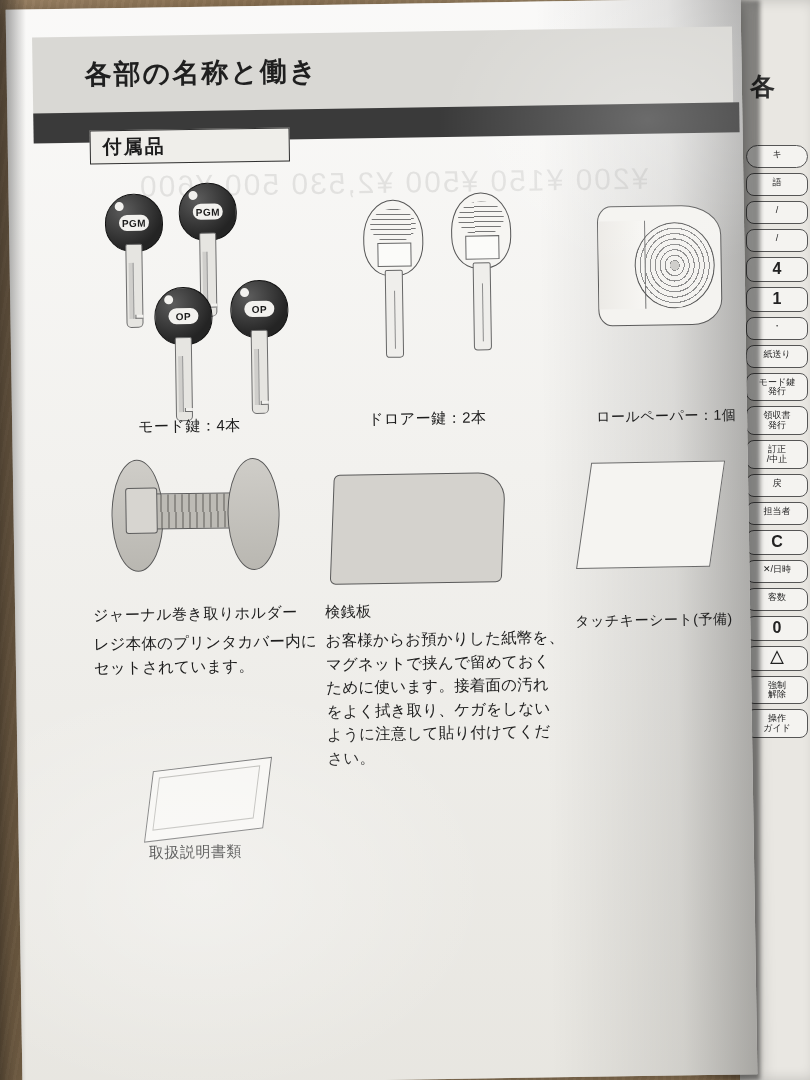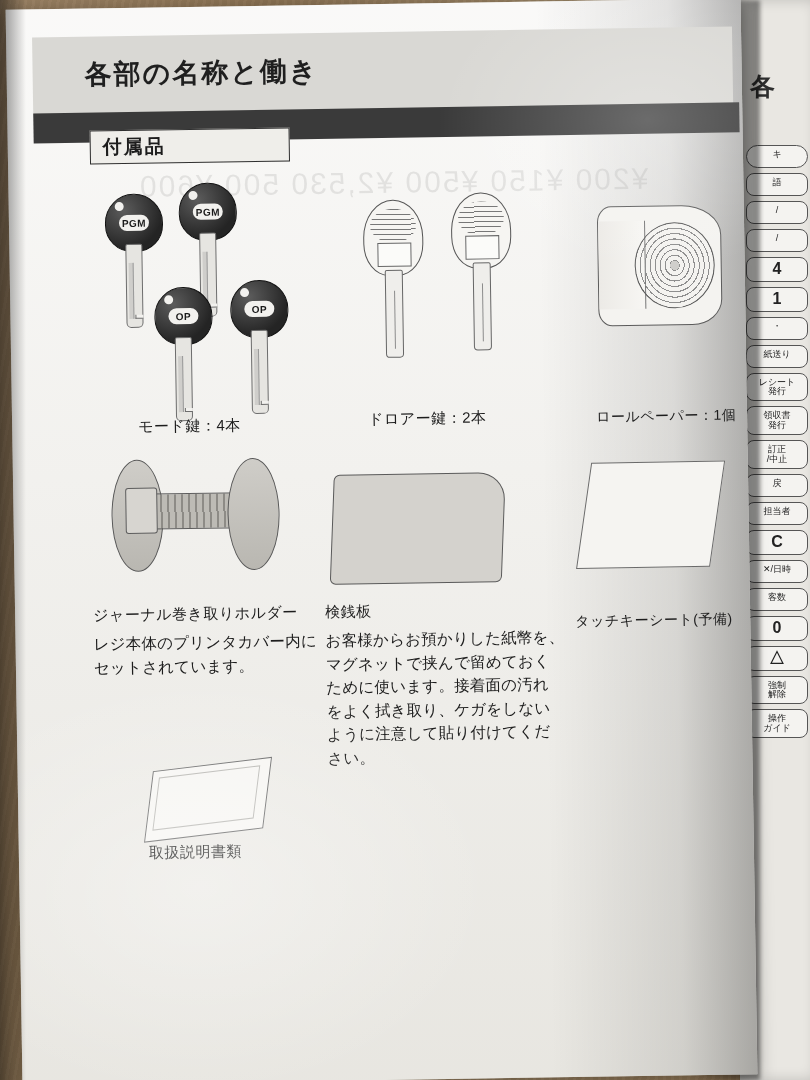--- a/index.html
+++ b/index.html
@@ -424,21 +424,21 @@
     <div class="right-page-head">各</div>
     <div class="key-col">
       <div class="key-btn pill">キ</div>
       <div class="key-btn">語</div>
       <div class="key-btn">/</div>
       <div class="key-btn">/</div>
       <div class="key-btn big">4</div>
       <div class="key-btn big">1</div>
       <div class="key-btn">・</div>
       <div class="key-btn">紙送り</div>
-      <div class="key-btn">レシート
+      <div class="key-btn">モード鍵
 発行</div>
       <div class="key-btn">領収書
 発行</div>
       <div class="key-btn">訂正
 /中止</div>
       <div class="key-btn">戻</div>
       <div class="key-btn">担当者</div>
       <div class="key-btn big">C</div>
       <div class="key-btn">✕/日時</div>
       <div class="key-btn">客数</div>

